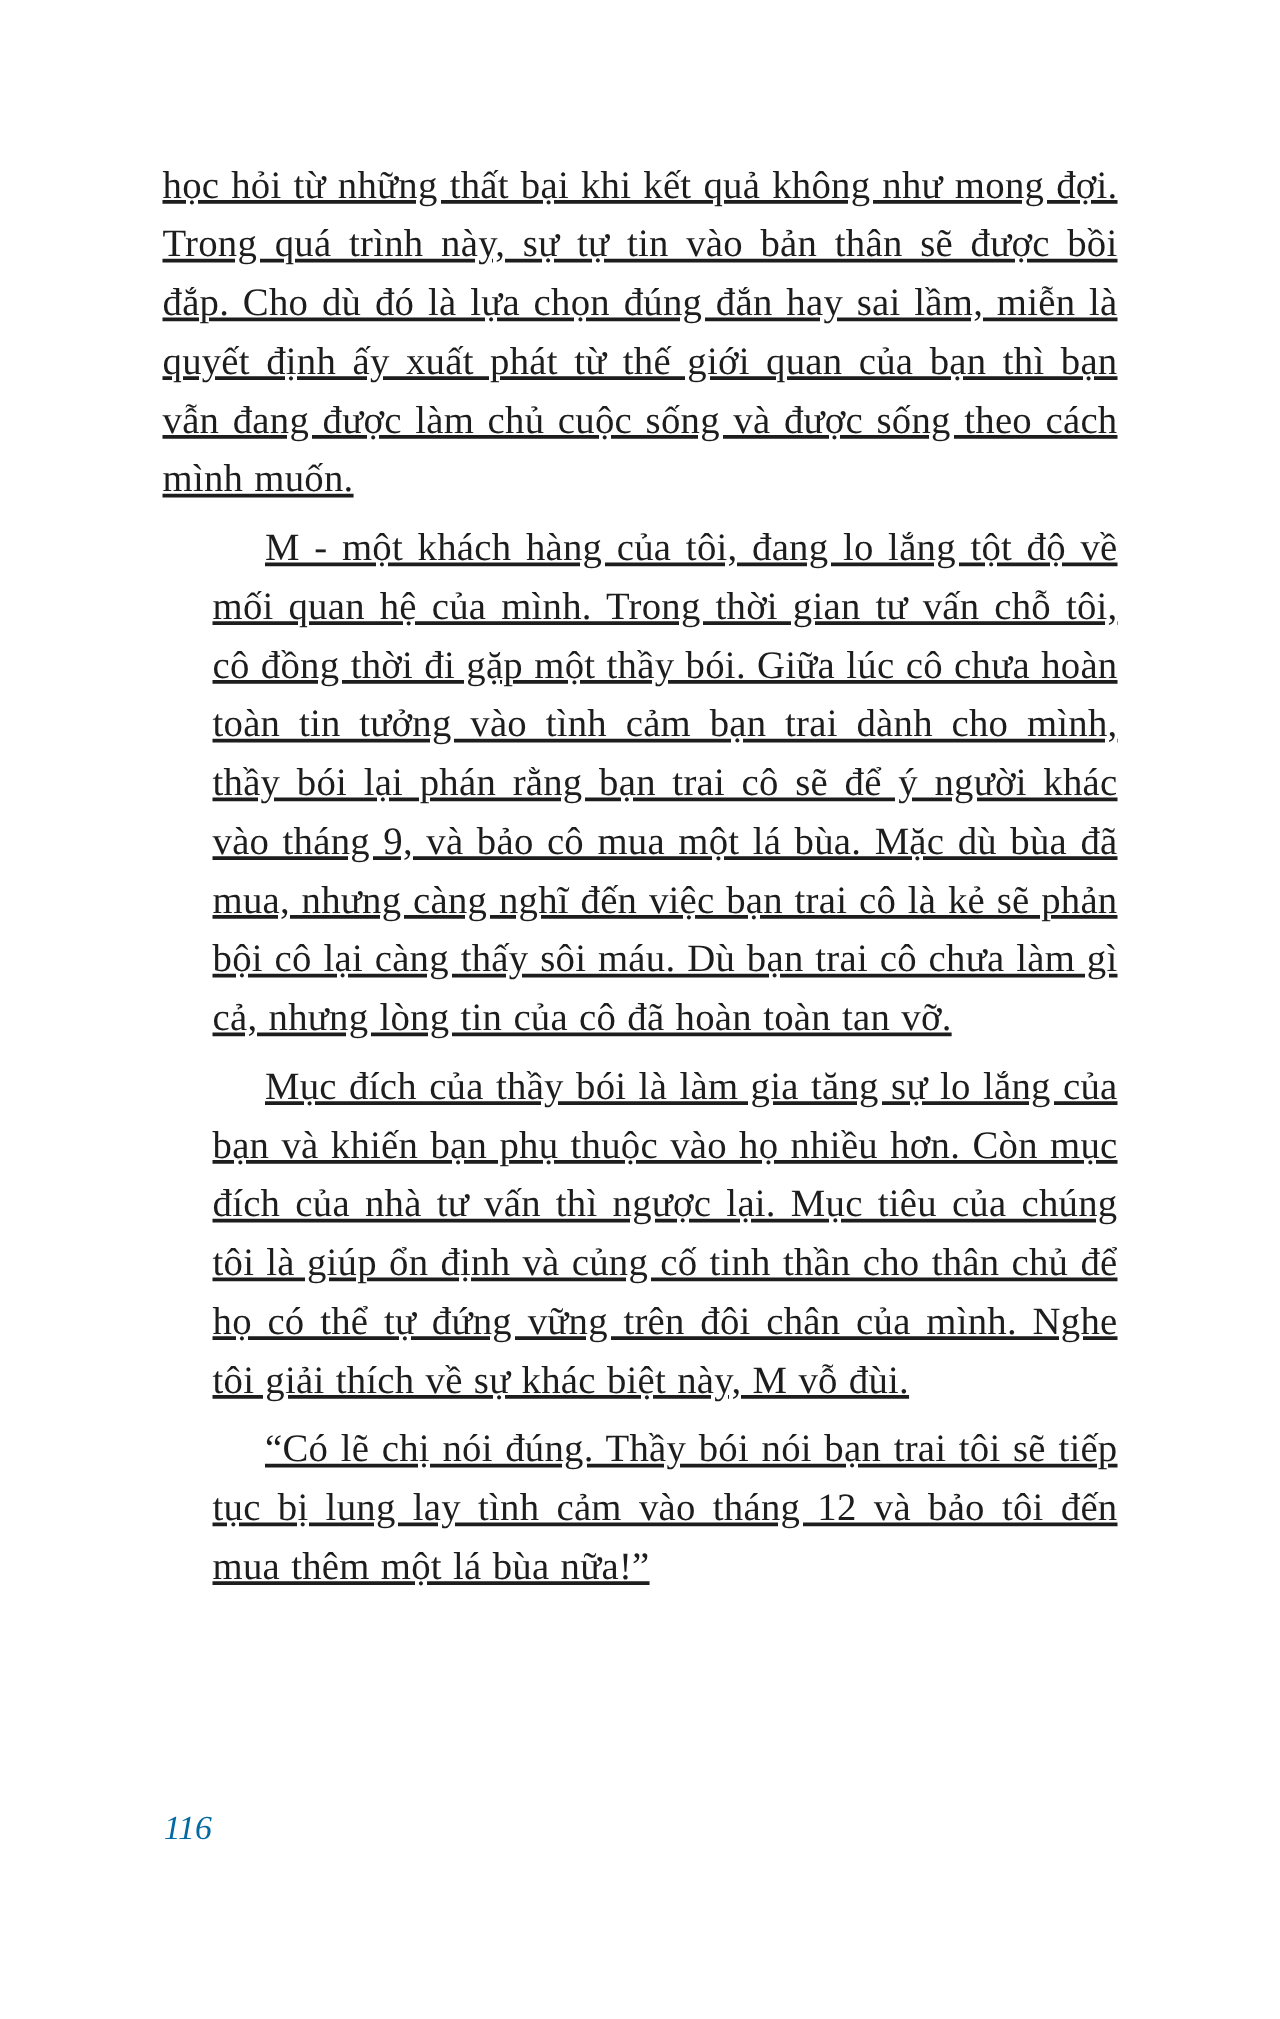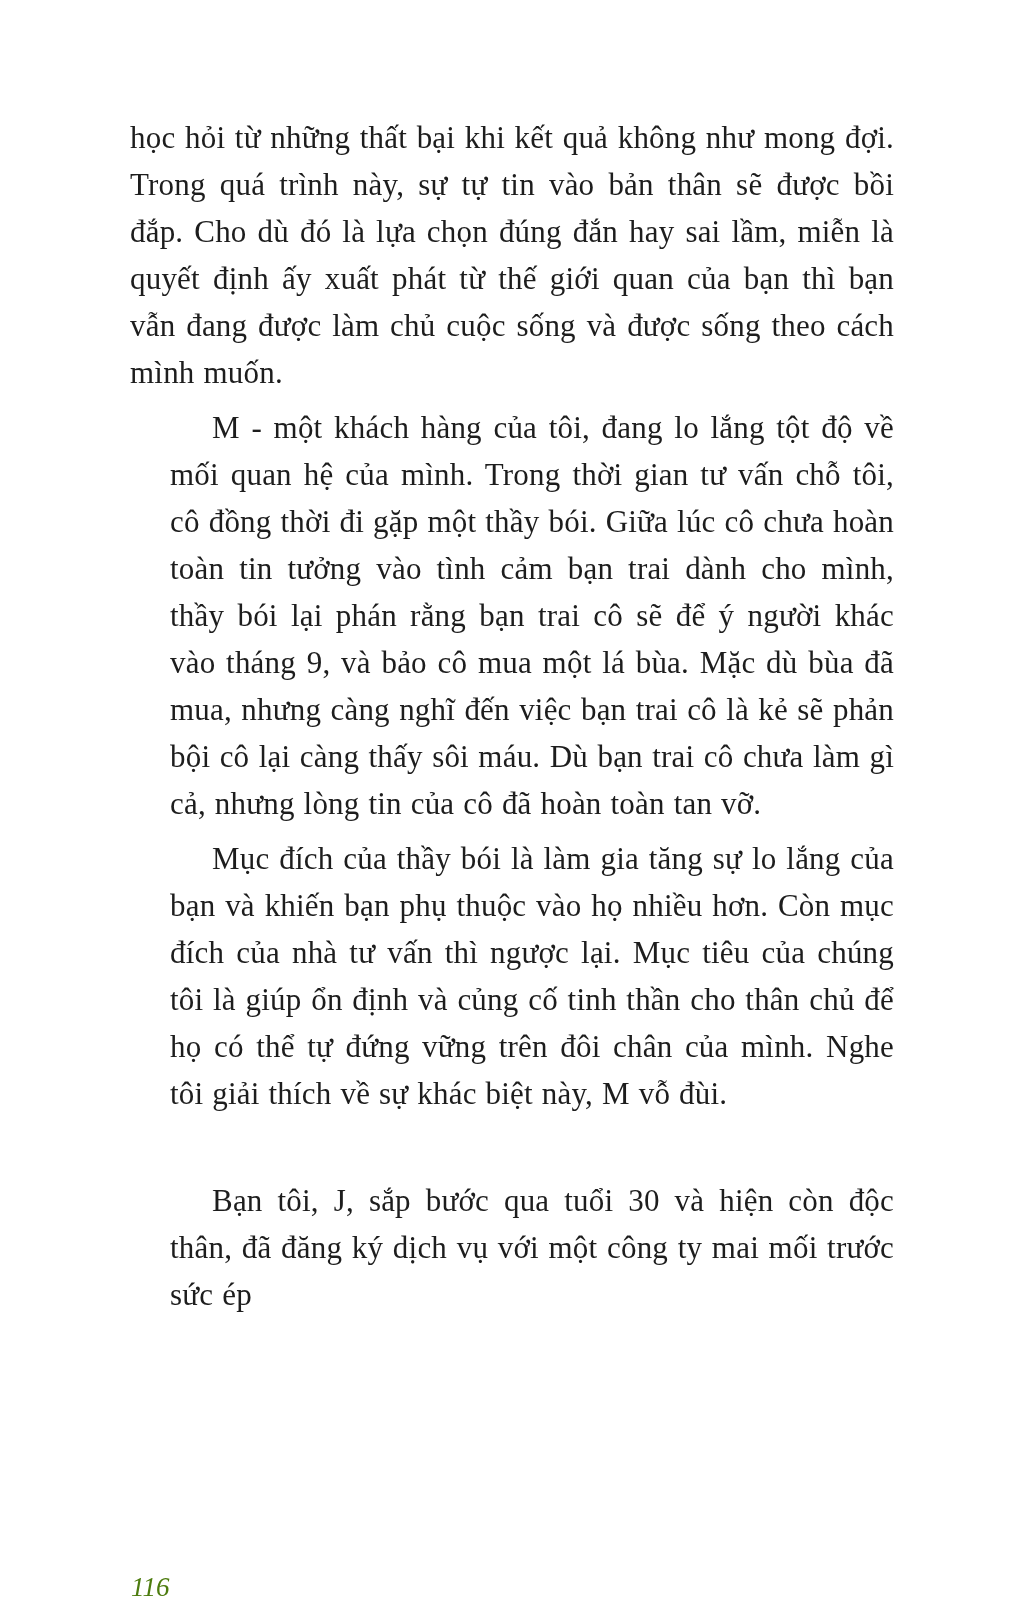--- a/index.html
+++ b/index.html
@@ -12,52 +12,53 @@
     width: 1024px;
     height: 1615px;
     background: #ffffff;
     font-family: "Liberation Serif", serif;
     color: #1d1d1d;
     overflow: hidden;
   }
   .content {
     position: absolute;
     left: 130px;
-    top: 114px;
+    top: 124px;
     width: 764px;
+    text-decoration: underline;
   }
   p.para {
     margin: 0 0 8px 0;
     font-size: 31px;
     line-height: 47px;
     text-align: justify;
     text-justify: inter-word;
     letter-spacing: 0.2px;
     word-spacing: 1px;
   }
   p.indent {
     text-indent: 42px;
     margin-left: 40px;
   }
   p.section-break {
     margin-top: 60px;
   }
   .page-number {
     position: absolute;
     left: 131px;
-    top: 1572px;
+    top: 1447px;
     font-size: 27px;
     font-style: italic;
-    color: #4d7c0f;
+    color: #0369a1;
   }
 </style>
 </head>
 <body>
 
 <div class="page">
   <div class="content">
     <p class="para">học hỏi từ những thất bại khi kết quả không như mong đợi. Trong quá trình này, sự tự tin vào bản thân sẽ được bồi đắp. Cho dù đó là lựa chọn đúng đắn hay sai lầm, miễn là quyết định ấy xuất phát từ thế giới quan của bạn thì bạn vẫn đang được làm chủ cuộc sống và được sống theo cách mình muốn.</p>
     <p class="para indent">M - một khách hàng của tôi, đang lo lắng tột độ về mối quan hệ của mình. Trong thời gian tư vấn chỗ tôi, cô đồng thời đi gặp một thầy bói. Giữa lúc cô chưa hoàn toàn tin tưởng vào tình cảm bạn trai dành cho mình, thầy bói lại phán rằng bạn trai cô sẽ để ý người khác vào tháng 9, và bảo cô mua một lá bùa. Mặc dù bùa đã mua, nhưng càng nghĩ đến việc bạn trai cô là kẻ sẽ phản bội cô lại càng thấy sôi máu. Dù bạn trai cô chưa làm gì cả, nhưng lòng tin của cô đã hoàn toàn tan vỡ.</p>
     <p class="para indent">Mục đích của thầy bói là làm gia tăng sự lo lắng của bạn và khiến bạn phụ thuộc vào họ nhiều hơn. Còn mục đích của nhà tư vấn thì ngược lại. Mục tiêu của chúng tôi là giúp ổn định và củng cố tinh thần cho thân chủ để họ có thể tự đứng vững trên đôi chân của mình. Nghe tôi giải thích về sự khác biệt này, M vỗ đùi.</p>
-    <p class="para indent section-break">Bạn tôi, J, sắp bước qua tuổi 30 và hiện còn độc thân, đã đăng ký dịch vụ với một công ty mai mối trước sức ép</p>
+    <p class="para indent">“Có lẽ chị nói đúng. Thầy bói nói bạn trai tôi sẽ tiếp tục bị lung lay tình cảm vào tháng 12 và bảo tôi đến mua thêm một lá bùa nữa!”</p>
   </div>
   <div class="page-number">116</div>
 </div>
 
 </body></html>

